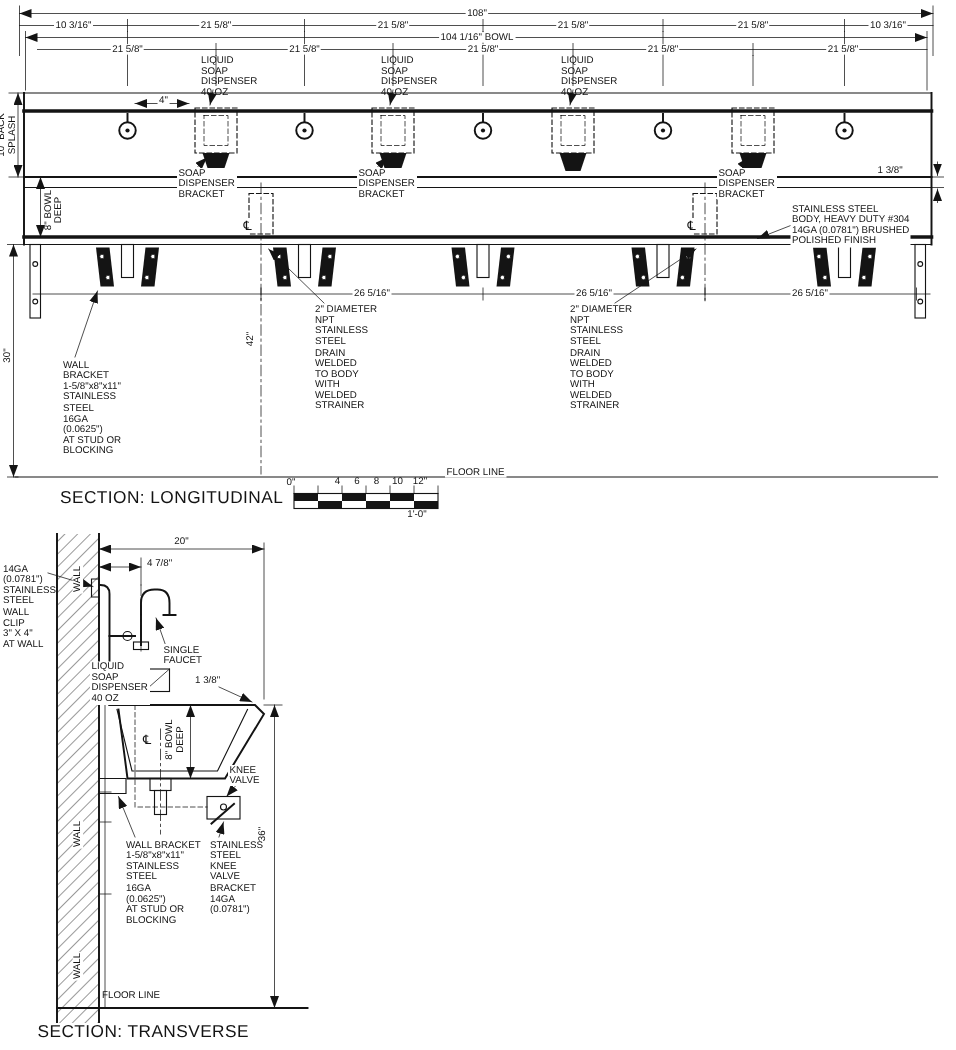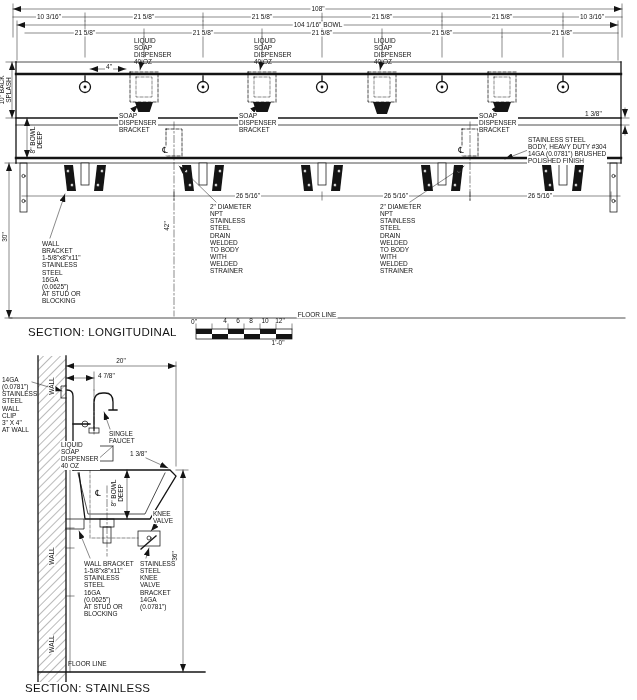--- a/index.html
+++ b/index.html
@@ -339,21 +339,21 @@
 <div class="lbl" style="left:42px;top:240px">WALL
 BRACKET
 1-5/8"x8"x11"
 STAINLESS
 STEEL
 16GA
 (0.0625")
 AT STUD OR
 BLOCKING</div>
 <div class="lbl hc bg" style="left:317px;top:315px">FLOOR LINE</div>
-<div class="lbl title" style="left:28px;top:326px">SECTION: LONGITUDINAL</div>
+<div class="lbl title" style="left:40px;top:326px">SECTION: LONGITUDINAL</div>
 
 <div class="lbl hc" style="left:194px;top:322px">0"</div>
 <div class="lbl hc" style="left:225px;top:321px">4</div>
 <div class="lbl hc" style="left:238px;top:321px">6</div>
 <div class="lbl hc" style="left:251px;top:321px">8</div>
 <div class="lbl hc" style="left:265px;top:321px">10</div>
 <div class="lbl hc" style="left:280px;top:321px">12"</div>
 <div class="lbl hc" style="left:278px;top:343px">1'-0"</div>
 
 <div class="lbl hc" style="left:121px;top:361px">20"</div>
@@ -391,15 +391,15 @@
 AT STUD OR
 BLOCKING</div>
 <div class="lbl" style="left:140px;top:560px">STAINLESS
 STEEL
 KNEE
 VALVE
 BRACKET
 14GA
 (0.0781")</div>
 <div class="lbl" style="left:68px;top:660px">FLOOR LINE</div>
-<div class="lbl title bg" style="left:24px;top:682px">SECTION: STAINLESS</div>
+<div class="lbl title bg" style="left:24px;top:682px">SECTION: TRANSVERSE</div>
 
 </div>
 
 </body></html>

